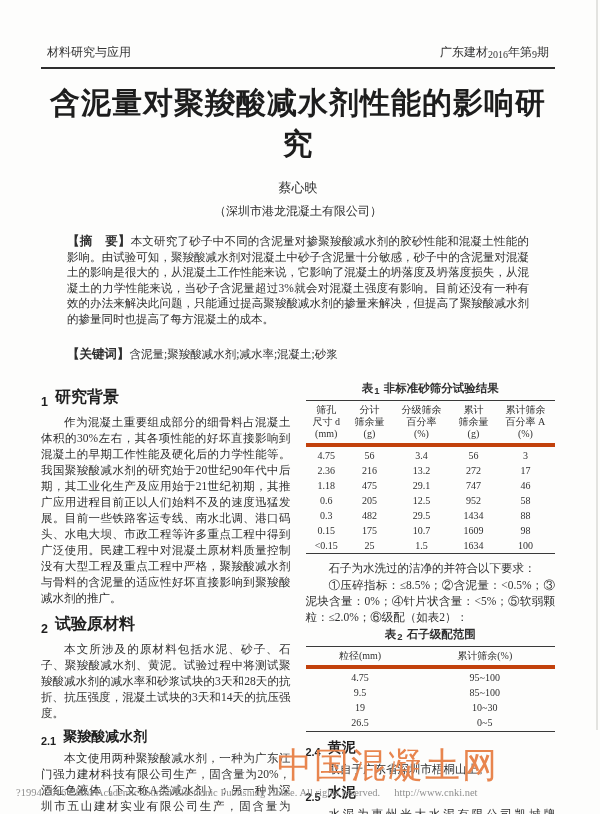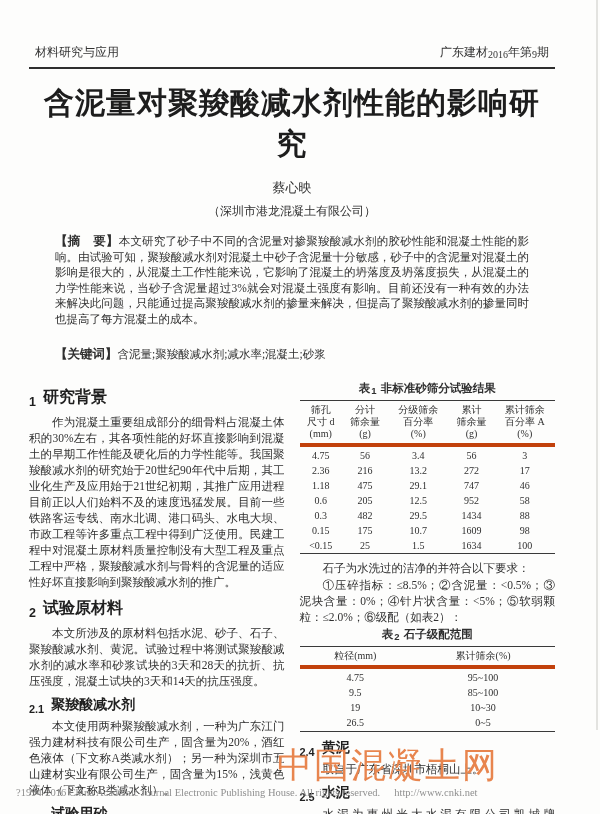--- a/index.html
+++ b/index.html
@@ -8,21 +8,21 @@
     background: #fdfdfc;
     color: #2f2f2f;
     font-family: "Liberation Serif", serif;
     position: relative;
     overflow: hidden;
   }
   .page {
     position: relative;
     width: 600px;
     height: 730px;
-    padding: 44px 45px 0 29px;
+    padding: 44px 45px 0 41px;
   }
   
   .page::after {
     content: "";
     position: absolute; right: 2px; top: 0; bottom: 0;
     width: 2px; background: #e3e3e0;
   }
 
   
   .running-head {

